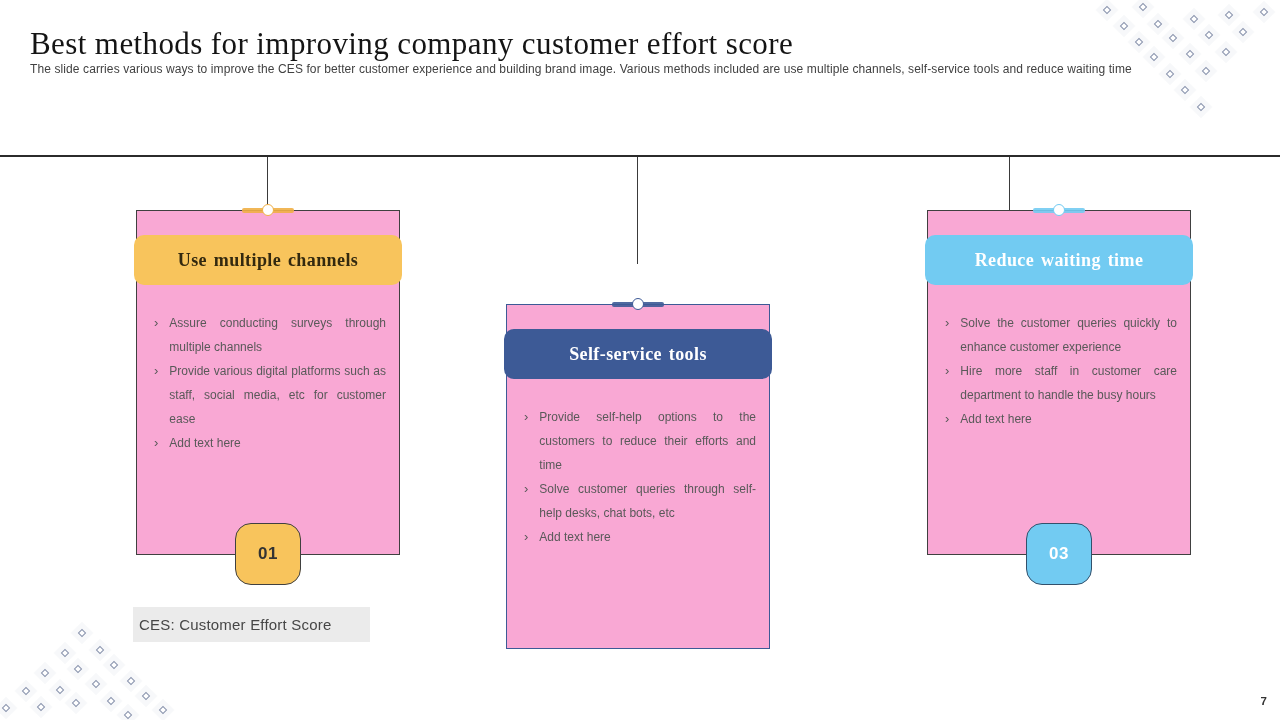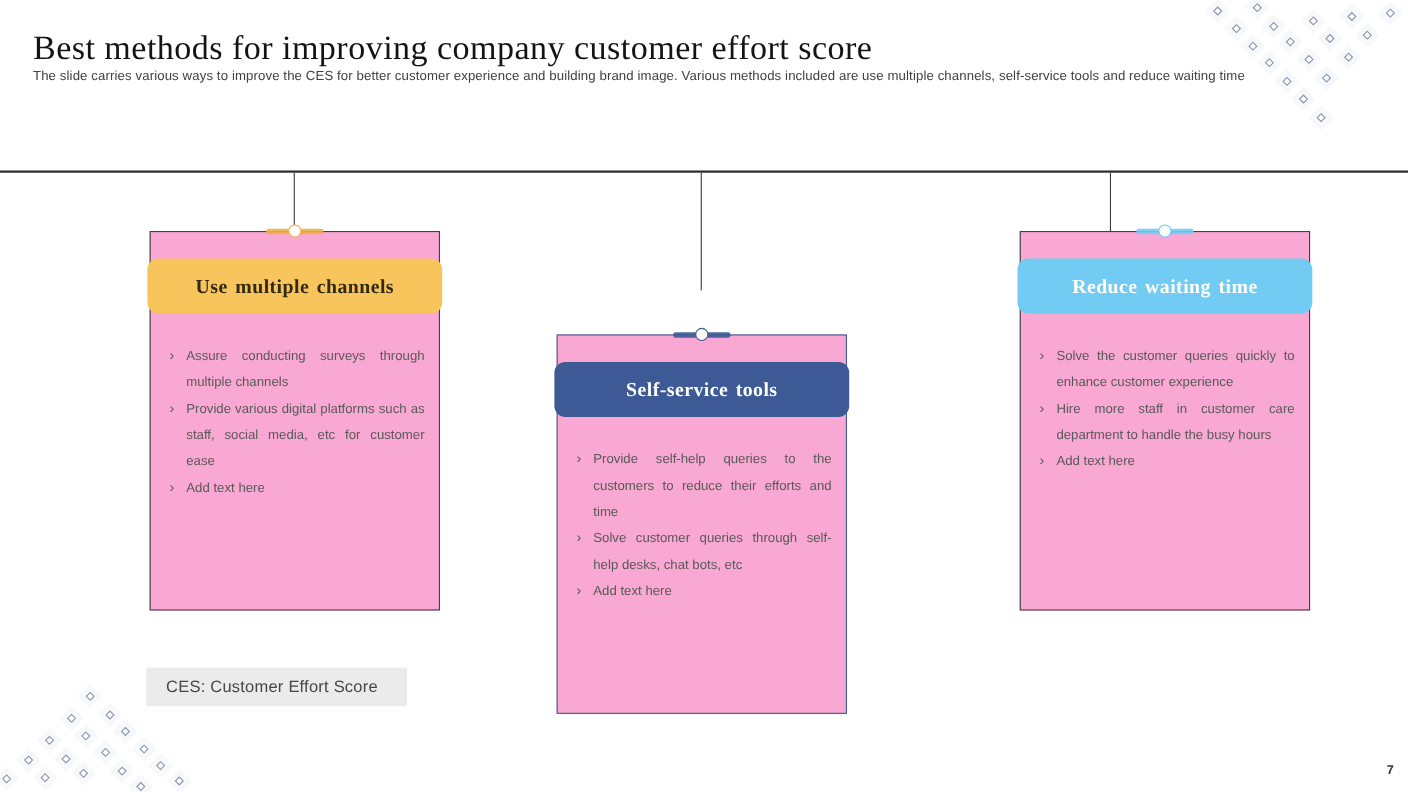--- a/index.html
+++ b/index.html
@@ -137,21 +137,21 @@
   
   .ces-note {
     position: absolute;
     left: 133px; top: 607px;
     width: 237px; height: 35px;
     background: #ebebeb;
     color: #464646;
     font-size: 15px;
     display: flex;
     align-items: center;
-    padding-left: 18px;
+    padding-left: 6px;
     letter-spacing: 0.2px;
   }
 
   
   .footer-note {
     position: absolute;
     left: 0; right: 0; top: 698px;
     text-align: center;
     font-size: 12px;
     color: #595959;
@@ -244,30 +244,31 @@
       </li>
       <li>
         <span class="marker">›</span>
         <span class="btext">Provide various digital platforms such as staff, social media, etc for customer ease</span>
       </li>
       <li>
         <span class="marker">›</span>
         <span class="btext">Add text here</span>
       </li>
     </ul>
+    <div class="badge">01</div>
   </section>
 
   <section class="card pos2" style="--accent: #3D5A96; --header-text: #FFFFFF; --card-border: #3D5A96; --badge-border: #2C4370; --badge-text: #FFFFFF; --node: #3D5A96;">
     <span class="node-bar"></span>
     <span class="node-circle"></span>
     <div class="card-header">Self-service tools</div>
     <ul class="bullets">
       <li>
         <span class="marker">›</span>
-        <span class="btext">Provide self-help queries to the customers to reduce their efforts and time</span>
+        <span class="btext">Provide self-help options to the customers to reduce their efforts and time</span>
       </li>
       <li>
         <span class="marker">›</span>
         <span class="btext">Solve customer queries through self-help desks, chat bots, etc</span>
       </li>
       <li>
         <span class="marker">›</span>
         <span class="btext">Add text here</span>
       </li>
     </ul>
@@ -284,19 +285,20 @@
       </li>
       <li>
         <span class="marker">›</span>
         <span class="btext">Hire more staff in customer care department to handle the busy hours</span>
       </li>
       <li>
         <span class="marker">›</span>
         <span class="btext">Add text here</span>
       </li>
     </ul>
+    <div class="badge">03</div>
   </section>
 
   <div class="ces-note">CES: Customer Effort Score</div>
 
   <div class="page-number">7</div>
 
 </div>
 
 </body></html>

